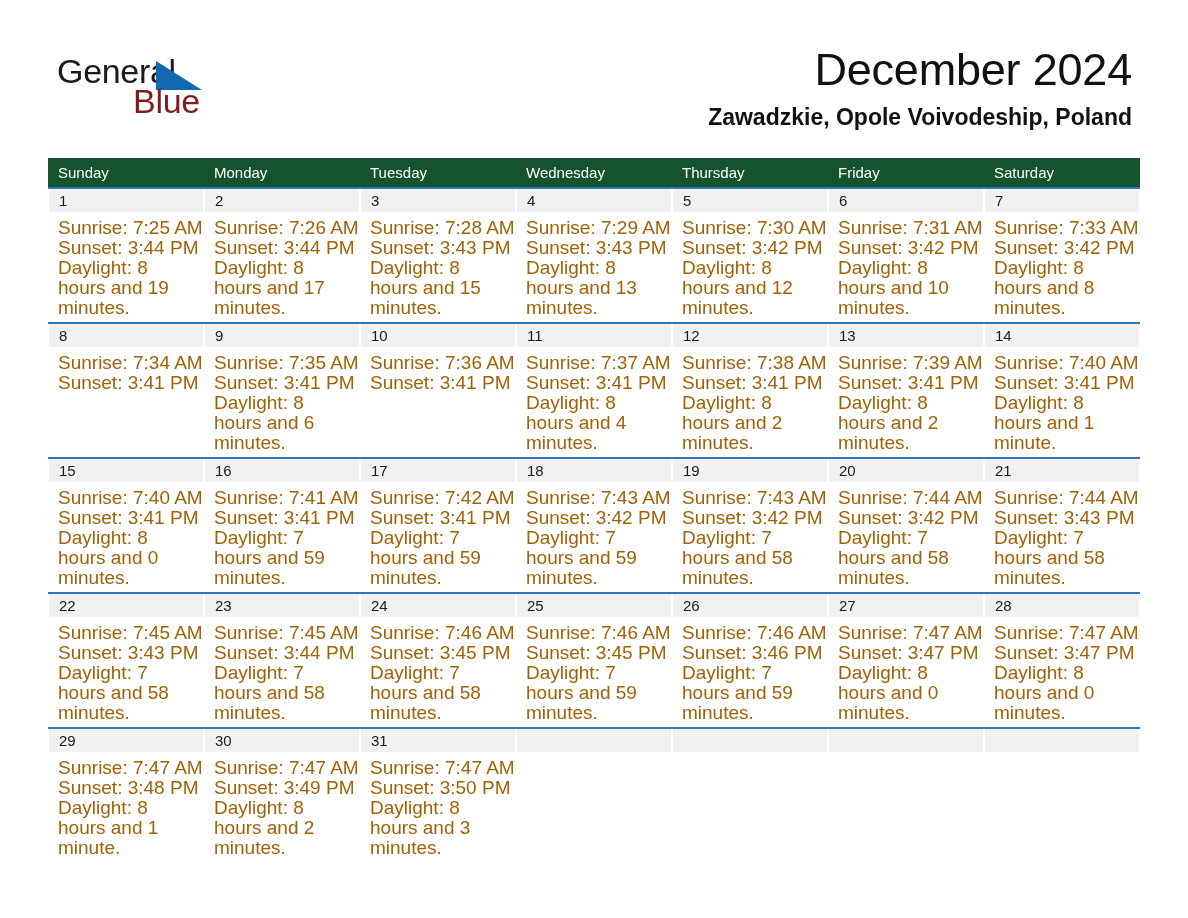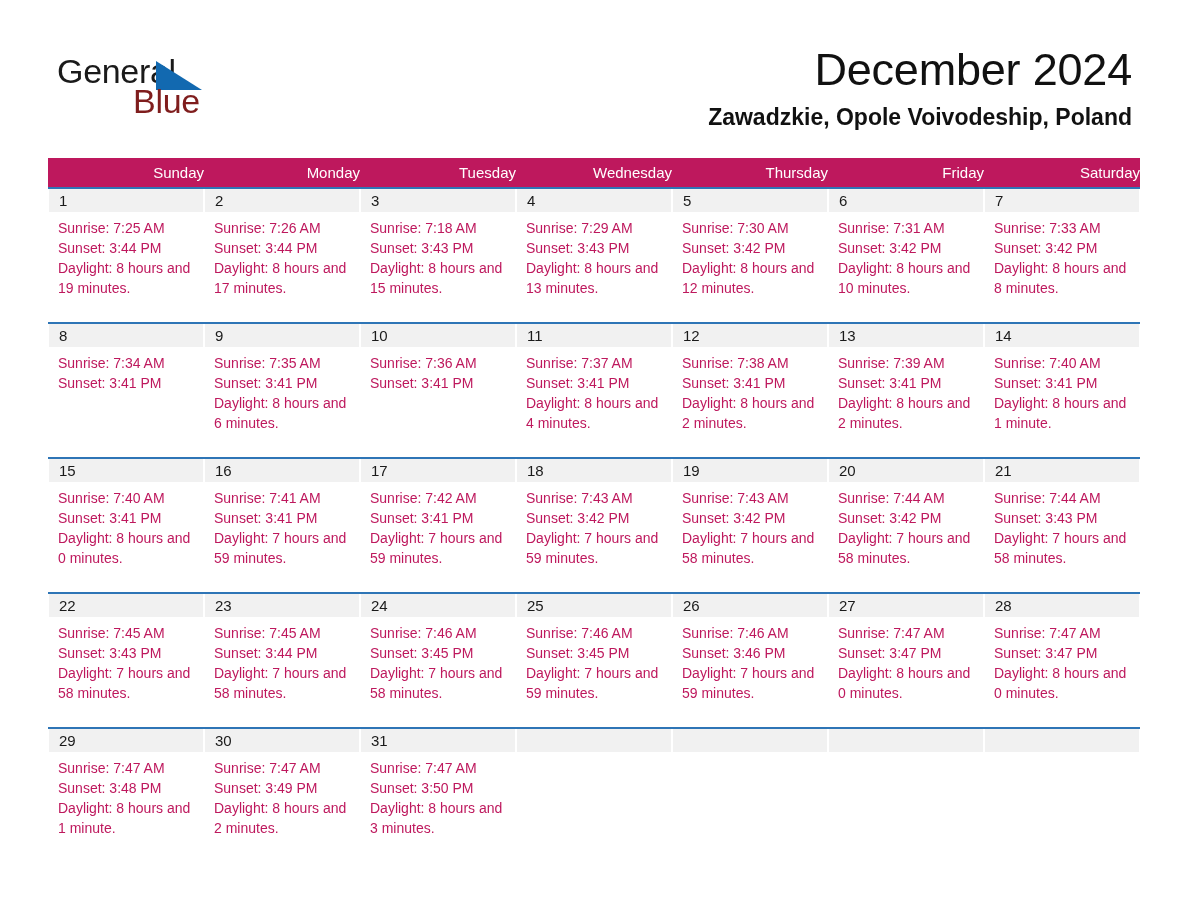--- a/index.html
+++ b/index.html
@@ -75,23 +75,22 @@
 
   
   .calendar {
     position: absolute;
     left: 48px; top: 158px;
     width: 1092px;
   }
   .week-head {
     display: flex;
     width: 100%;
-    background: #be185d;
+    background: #14532d;
     height: 29px;
-    text-align: right;
   }
   .week-head .dow {
     flex: 1 1 0;
     color: #ffffff;
     font-size: 15px;
     line-height: 29px;
     padding-left: 10px;
     white-space: nowrap;
     overflow: hidden;
   }
@@ -117,23 +116,23 @@
     padding-left: 10px;
   }
   .cell.empty .daynum-band { background: #f1f1f1; }
   .cell .daynum {
     font-size: 15px;
     line-height: 23px;
     color: #1a1a1a;
   }
   .cell .info {
     padding: 6px 8px 0 10px;
-    font-size: 14px;
+    font-size: 19px;
     line-height: 20px;
-    color: #be185d;
+    color: #a16207;
   }
   .cell .info div { white-space: nowrap; }
   .cell .info .wrap { white-space: normal; }
 </style>
 </head>
 <body>
 
 <div class="page">
 
   <div class="header">
@@ -173,21 +172,21 @@
         <div class="daynum-band"><span class="daynum">2</span></div>
         <div class="info">
           <div>Sunrise: 7:26 AM</div>
           <div>Sunset: 3:44 PM</div>
           <div class="wrap">Daylight: 8 hours and 17 minutes.</div>
         </div>
       </div>
       <div class="cell">
         <div class="daynum-band"><span class="daynum">3</span></div>
         <div class="info">
-          <div>Sunrise: 7:18 AM</div>
+          <div>Sunrise: 7:28 AM</div>
           <div>Sunset: 3:43 PM</div>
           <div class="wrap">Daylight: 8 hours and 15 minutes.</div>
         </div>
       </div>
       <div class="cell">
         <div class="daynum-band"><span class="daynum">4</span></div>
         <div class="info">
           <div>Sunrise: 7:29 AM</div>
           <div>Sunset: 3:43 PM</div>
           <div class="wrap">Daylight: 8 hours and 13 minutes.</div>

